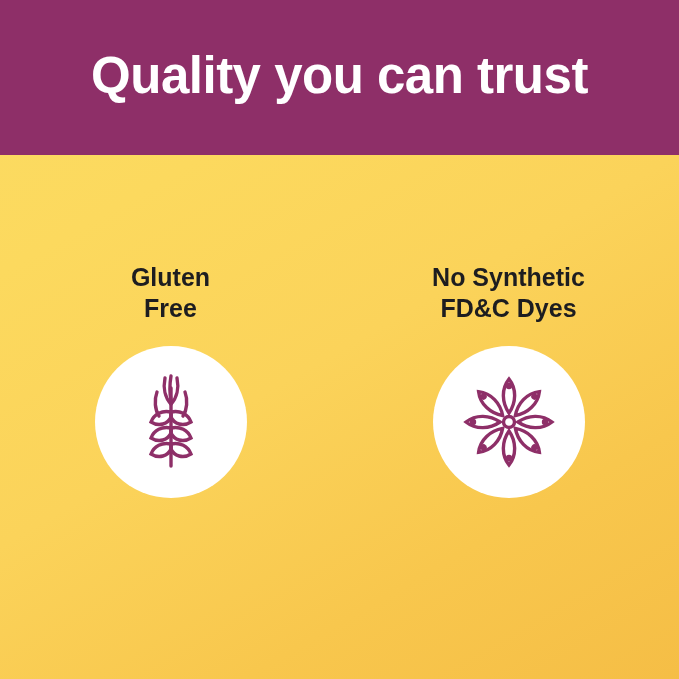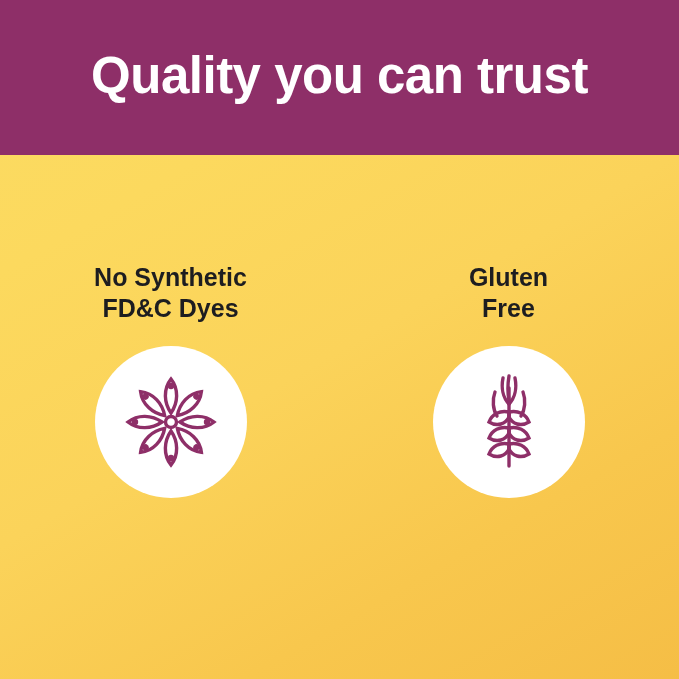--- a/index.html
+++ b/index.html
@@ -82,20 +82,45 @@
 
 <div class="poster">
 
   <div class="header-band">
     <div class="header-title">Quality you can trust</div>
   </div>
 
   <div class="features">
 
     <div class="feature">
+      <div class="feature-label">Gluten
+Free</div>
+      <div class="badge">
+        <span>
+          <svg width="100" height="104" viewBox="0 0 100 104" fill="none">
+            <g stroke="#8e2f68" stroke-width="3.4" stroke-linecap="round" fill="none">
+              <line x1="50" y1="18" x2="50" y2="96"></line>
+              <path d="M50 34 C44 28 42 18 44 8"></path>
+              <path d="M50 34 C56 28 58 18 56 8"></path>
+              <path d="M50 30 C48 20 49 12 50 6"></path>
+              <path d="M36 22 C33 30 34 40 38 46"></path>
+              <path d="M64 22 C67 30 66 40 62 46"></path>
+              <path d="M50 42 C41 40 33 44 30 52 C38 57 47 54 50 47 Z"></path>
+              <path d="M50 42 C59 40 67 44 70 52 C62 57 53 54 50 47 Z"></path>
+              <path d="M50 58 C41 56 33 60 30 68 C38 73 47 70 50 63 Z"></path>
+              <path d="M50 58 C59 56 67 60 70 68 C62 73 53 70 50 63 Z"></path>
+              <path d="M50 74 C41 72 33 76 30 84 C38 89 47 86 50 79 Z"></path>
+              <path d="M50 74 C59 72 67 76 70 84 C62 89 53 86 50 79 Z"></path>
+            </g>
+          </svg>
+        </span>
+      </div>
+    </div>
+
+    <div class="feature">
       <div class="feature-label">No Synthetic
 FD&amp;C Dyes</div>
       <div class="badge">
         <span>
           <svg width="104" height="104" viewBox="0 0 104 104" fill="none">
             <g stroke="#8e2f68" stroke-width="3.4" fill="none">
               <g transform="translate(52,52)">
                 <g>
                   <path d="M0,-9 C-7,-19 -8,-33 0,-43 C8,-33 7,-19 0,-9 Z"></path>
                   <circle cx="0" cy="-36" r="3.2" fill="#8e2f68" stroke="none"></circle>
@@ -129,39 +154,14 @@
                   <circle cx="0" cy="-36" r="3.2" fill="#8e2f68" stroke="none"></circle>
                 </g>
                 <circle cx="0" cy="0" r="5.5"></circle>
               </g>
             </g>
           </svg>
         </span>
       </div>
     </div>
 
-    <div class="feature">
-      <div class="feature-label">Gluten
-Free</div>
-      <div class="badge">
-        <span>
-          <svg width="100" height="104" viewBox="0 0 100 104" fill="none">
-            <g stroke="#8e2f68" stroke-width="3.4" stroke-linecap="round" fill="none">
-              <line x1="50" y1="18" x2="50" y2="96"></line>
-              <path d="M50 34 C44 28 42 18 44 8"></path>
-              <path d="M50 34 C56 28 58 18 56 8"></path>
-              <path d="M50 30 C48 20 49 12 50 6"></path>
-              <path d="M36 22 C33 30 34 40 38 46"></path>
-              <path d="M64 22 C67 30 66 40 62 46"></path>
-              <path d="M50 42 C41 40 33 44 30 52 C38 57 47 54 50 47 Z"></path>
-              <path d="M50 42 C59 40 67 44 70 52 C62 57 53 54 50 47 Z"></path>
-              <path d="M50 58 C41 56 33 60 30 68 C38 73 47 70 50 63 Z"></path>
-              <path d="M50 58 C59 56 67 60 70 68 C62 73 53 70 50 63 Z"></path>
-              <path d="M50 74 C41 72 33 76 30 84 C38 89 47 86 50 79 Z"></path>
-              <path d="M50 74 C59 72 67 76 70 84 C62 89 53 86 50 79 Z"></path>
-            </g>
-          </svg>
-        </span>
-      </div>
-    </div>
-
   </div>
 </div>
 
 </body></html>

